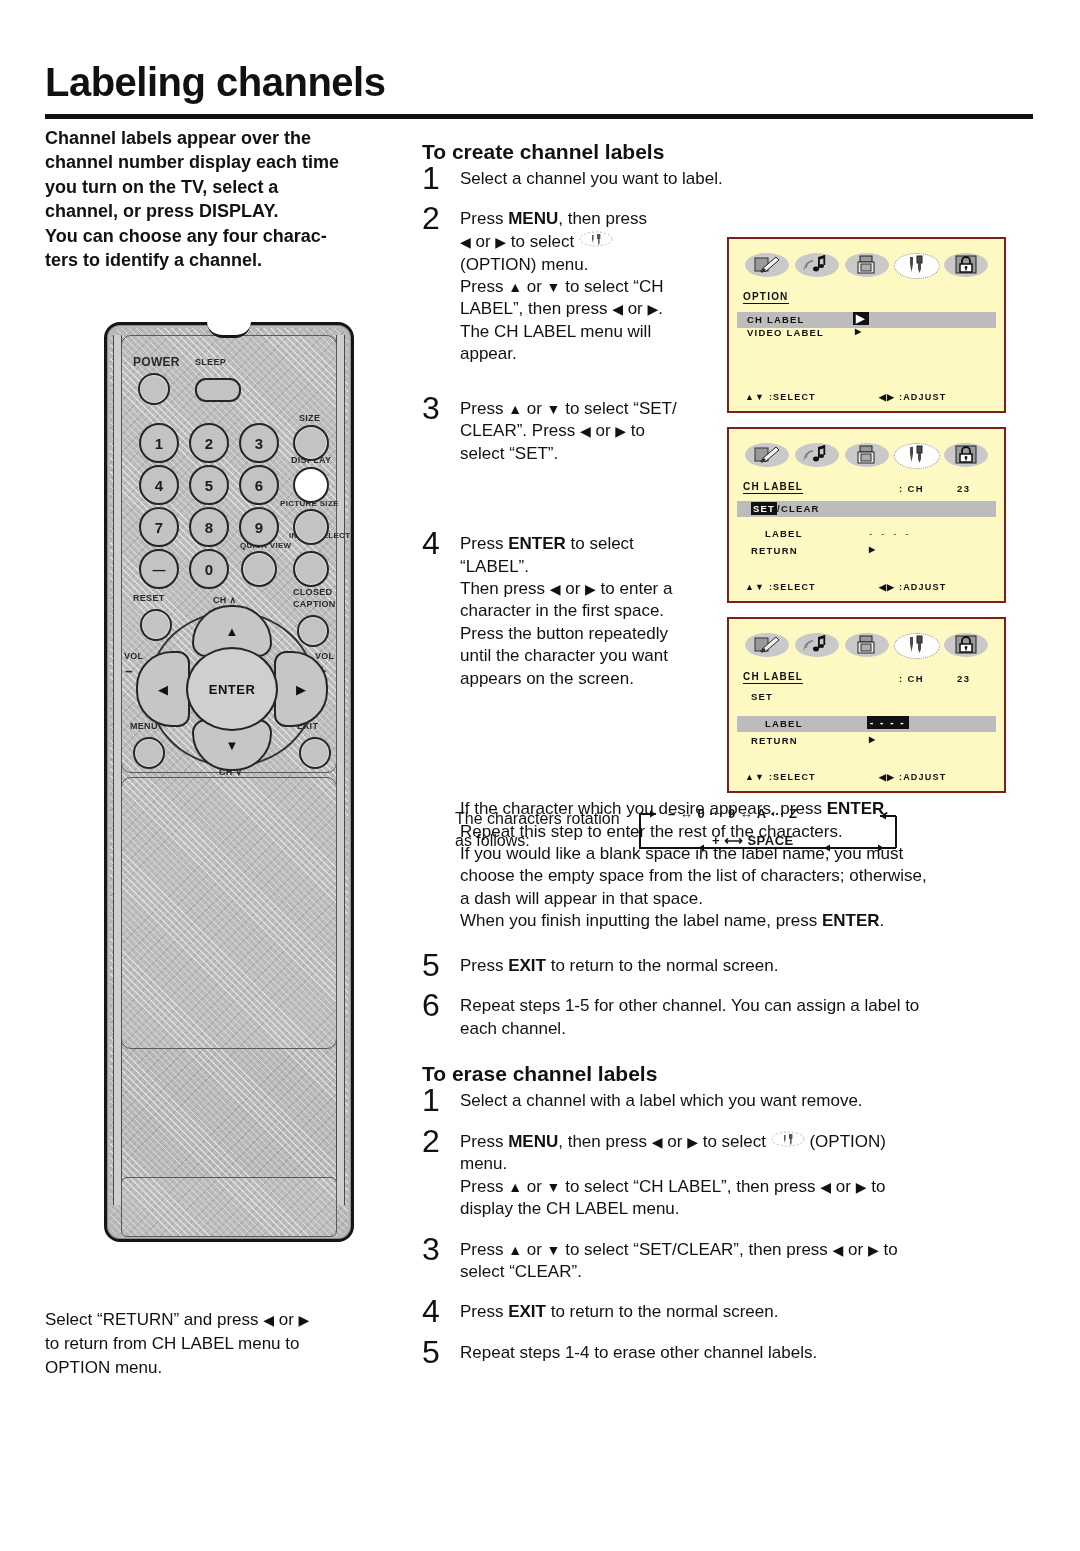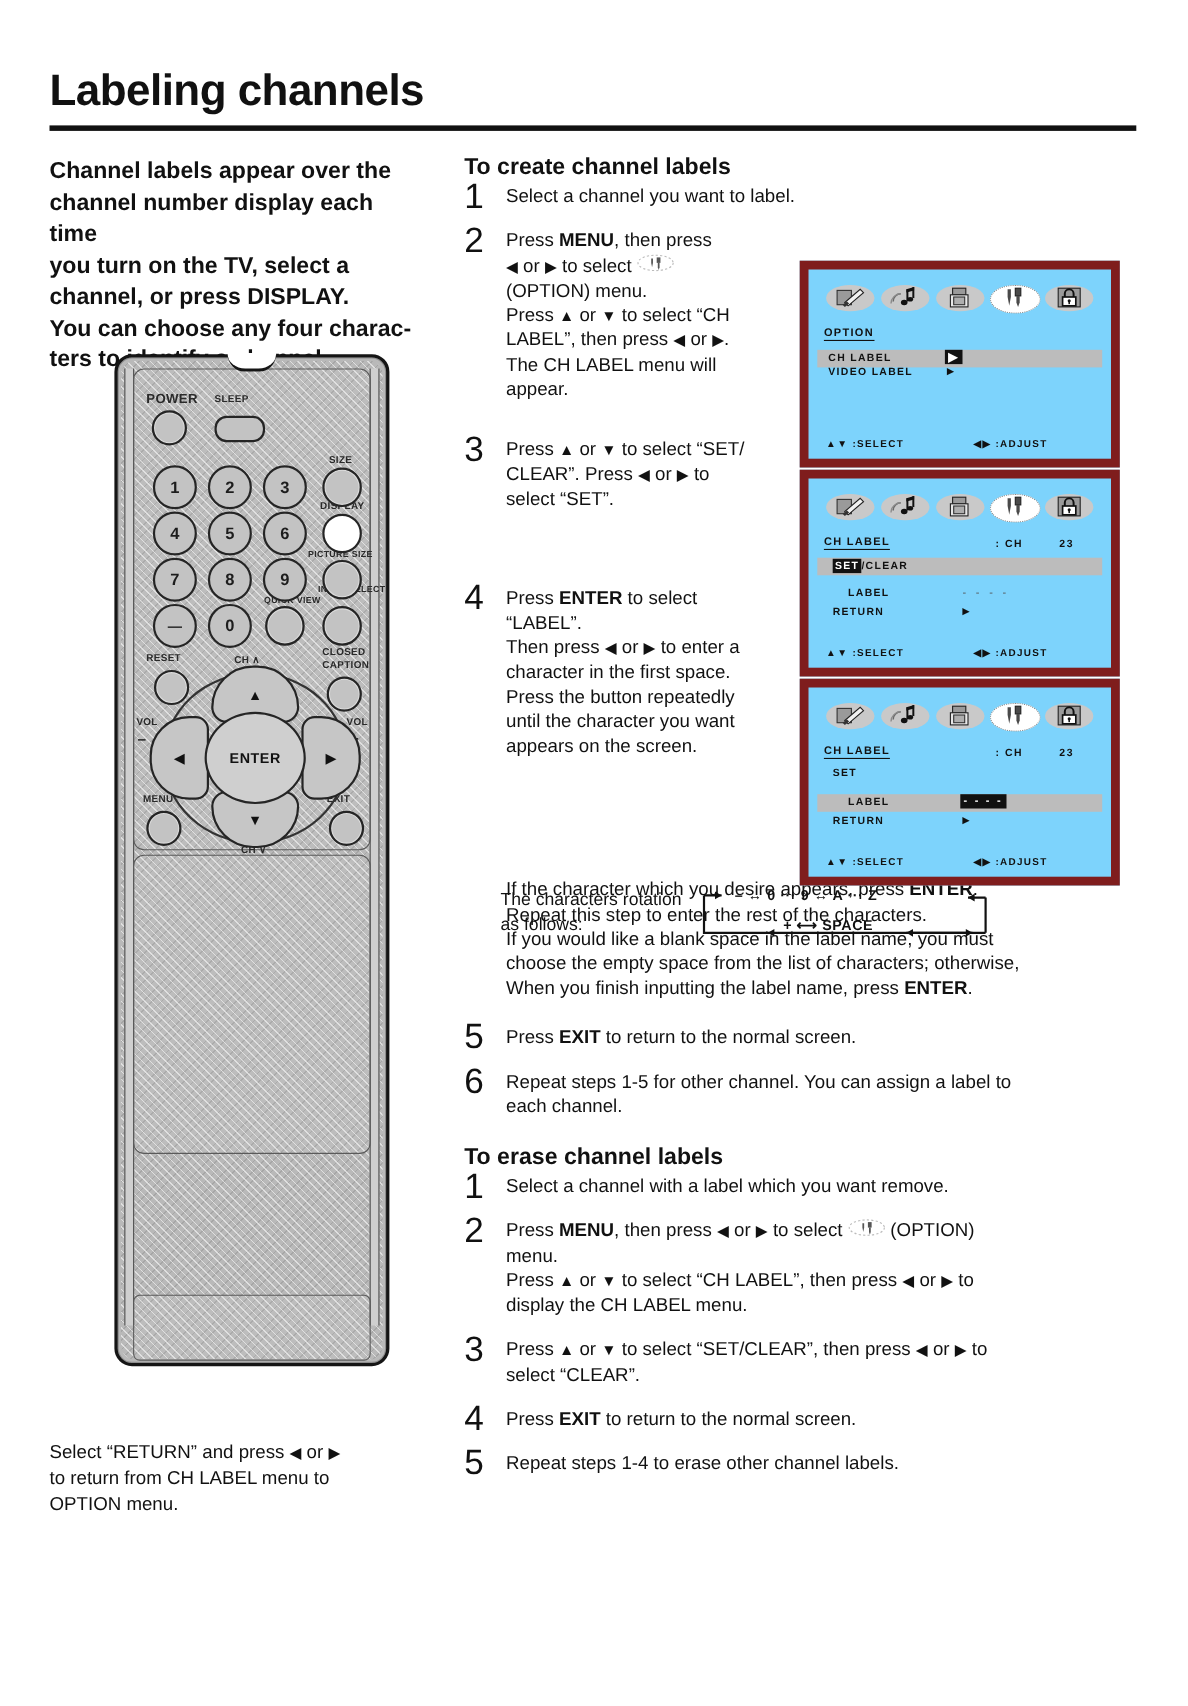--- a/index.html
+++ b/index.html
@@ -16,22 +16,22 @@
     font-size:40px;font-weight:bold;letter-spacing:-0.5px;
     color:#111;
   }
   .title-rule{
     position:absolute;left:45px;top:114px;width:988px;height:5px;
     background:#111;
   }
 
   
   .intro{
-    position:absolute;left:45px;top:142px;width:330px;
-    font-size:21px;font-weight:bold;line-height:1.36;color:#111;
+    position:absolute;left:45px;top:126px;width:330px;
+    font-size:18px;font-weight:bold;line-height:1.36;color:#111;
   }
 
   
   .remote-wrap{position:absolute;left:104px;top:322px;width:250px;height:920px;}
   .remote-body{
     position:absolute;inset:0;
     border:3px solid #151515;border-radius:16px;
     background:#b9b9b9;
     box-shadow: inset 0 0 0 1px #8d8d8d;
   }
@@ -132,21 +132,21 @@
   }
   .step-body{font-size:17px;line-height:1.32;color:#111;}
   .step-body b{font-weight:bold;}
   .arr{font-size:14px;letter-spacing:0;}
 
   .narrow{width:290px;}
 
   
   .osd{
     position:absolute;width:275px;height:172px;
-    border:8px solid #7f1d1d;background:#7dd3fc;text-decoration:underline;
+    border:2px solid #7f1d1d;background:#fef9c3;text-decoration:underline;
   }
   .osd1{left:727px;top:237px;}
   .osd2{left:727px;top:427px;}
   .osd3{left:727px;top:617px;}
 
   .osd-icons{
     position:absolute;left:10px;top:7px;right:10px;height:38px;
     display:flex;justify-content:space-between;align-items:center;padding:0 6px;
   }
   .osd-icon{
@@ -358,20 +358,21 @@
         until the character you want<br>
         appears on the screen.
       </div>
     </div>
 
     <div class="step-body" style="margin-top:108px;padding-left:38px;">
       <div>If the character which you desire appears, press <b>ENTER</b>.</div>
       <div>Repeat this step to enter the rest of the characters.</div>
       <div>If you would like a blank space in the label name, you must</div>
       <div>choose the empty space from the list of characters; otherwise,</div>
+      <div>a dash will appear in that space.</div>
       <div>When you finish inputting the label name, press <b>ENTER</b>.</div>
     </div>
 
     <div class="step" style="margin-top:22px;">
       <span class="step-num">5</span>
       <div class="step-body">Press <b>EXIT</b> to return to the normal screen.</div>
     </div>
 
     <div class="step" style="margin-top:18px;">
       <span class="step-num">6</span>

